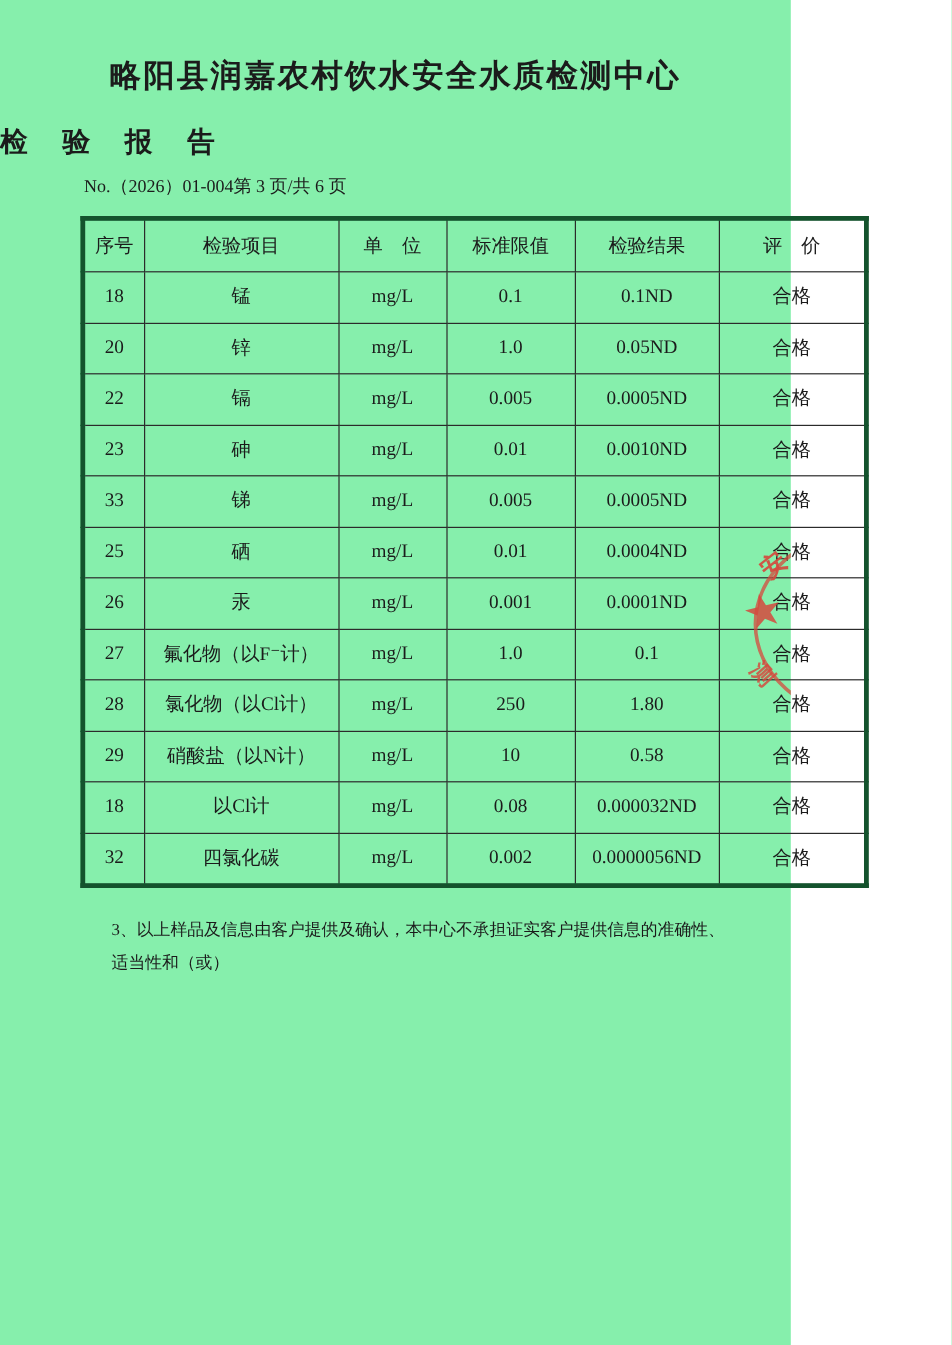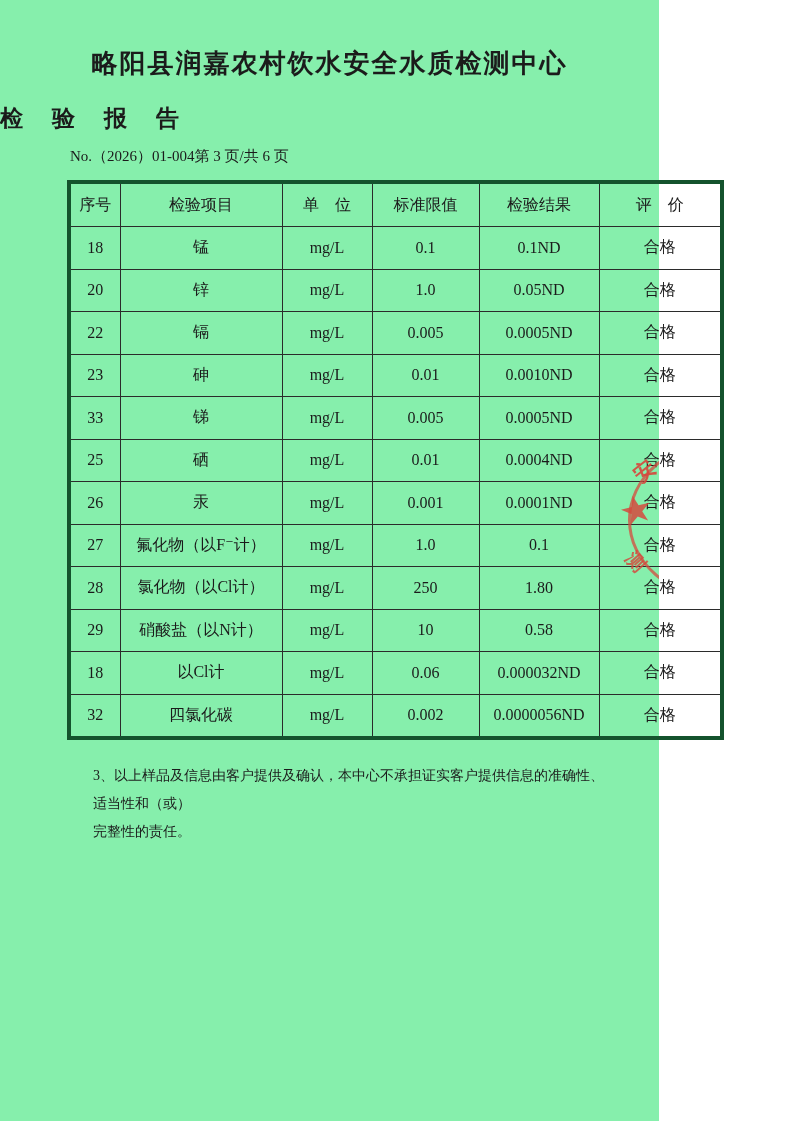--- a/index.html
+++ b/index.html
@@ -161,38 +161,37 @@
           <td>硝酸盐（以N计）</td>
           <td>mg/L</td>
           <td>10</td>
           <td>0.58</td>
           <td>合格</td>
         </tr>
         <tr>
           <td>18</td>
           <td>以Cl计</td>
           <td>mg/L</td>
-          <td>0.06</td>
+          <td>0.08</td>
           <td>0.000032ND</td>
           <td>合格</td>
         </tr>
         <tr>
           <td>32</td>
           <td>四氯化碳</td>
           <td>mg/L</td>
           <td>0.002</td>
           <td>0.0000056ND</td>
           <td>合格</td>
         </tr>
       </tbody>
   </table>
 
   <div class="notes">
       <div class="note-line">3、以上样品及信息由客户提供及确认，本中心不承担证实客户提供信息的准确性、适当性和（或）</div>
-      <div class="note-line">完整性的责任。</div>
     </div>
 
   <div class="stamp-clip">
     <div class="stamp-circle"></div>
     <div class="stamp-char stamp-char-top">安</div>
     <div class="stamp-star">★</div>
     <div class="stamp-char stamp-char-bottom">测</div>
   </div>
 
 </div>

